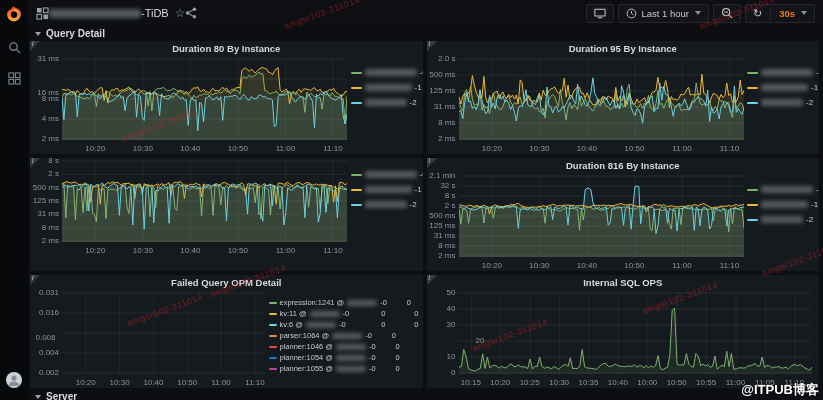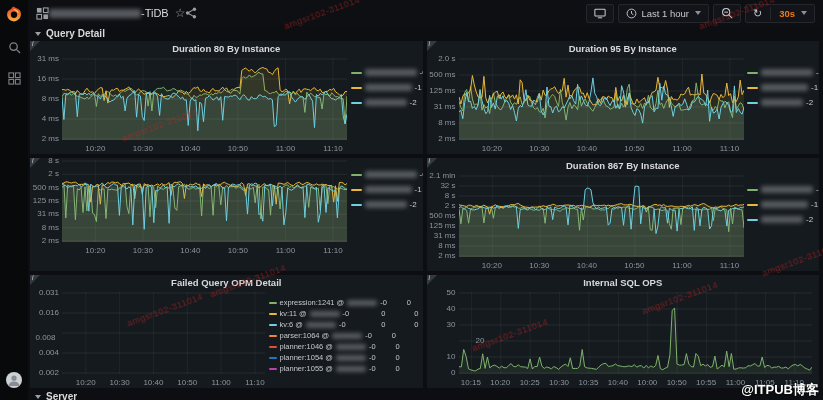--- a/index.html
+++ b/index.html
@@ -184,21 +184,21 @@
                 <line y1="0" y2="82" x1="270.9" x2="270.9" stroke="rgba(255,255,255,0.05)"></line>
                 <polygon points="0,82 0.0,38.9 1.9,35.4 3.8,35.6 5.7,35.9 7.7,35.7 9.6,37.2 11.5,35.4 13.4,37.4 15.3,38.2 17.2,38.7 19.1,39.4 21.0,40.2 23.0,40.9 24.9,39.2 26.8,40.7 28.7,39.0 30.6,37.2 32.5,36.2 34.4,48.5 36.3,35.7 38.3,38.5 40.2,36.3 42.1,36.7 44.0,34.1 45.9,33.6 47.8,35.2 49.7,37.6 51.6,38.2 53.6,36.8 55.5,39.2 57.4,35.9 59.3,34.2 61.2,32.4 63.1,33.4 65.0,32.0 66.9,31.4 68.9,30.2 70.8,31.8 72.7,35.9 74.6,36.9 76.5,36.4 78.4,33.7 80.3,32.6 82.2,32.9 84.2,33.6 86.1,48.1 88.0,33.5 89.9,53.0 91.8,33.8 93.7,31.8 95.6,30.4 97.6,30.4 99.5,30.3 101.4,29.3 103.3,31.0 105.2,33.1 107.1,32.3 109.0,32.2 110.9,30.6 112.9,31.0 114.8,32.6 116.7,33.2 118.6,32.1 120.5,33.0 122.4,33.8 124.3,35.9 126.2,36.1 128.2,38.9 130.1,40.8 132.0,37.3 133.9,39.4 135.8,39.0 137.7,36.9 139.6,37.4 141.5,35.9 143.5,35.8 145.4,36.4 147.3,37.5 149.2,35.6 151.1,37.1 153.0,35.0 154.9,35.8 156.8,33.5 158.8,35.1 160.7,33.6 162.6,31.7 164.5,33.4 166.4,34.0 168.3,32.5 170.2,30.9 172.1,32.5 174.1,32.5 176.0,33.3 177.9,36.1 179.8,20.7 181.7,18.6 183.6,20.2 185.5,19.2 187.4,16.9 189.4,19.2 191.3,18.3 193.2,17.3 195.1,15.6 197.0,14.3 198.9,15.8 200.8,15.9 202.8,32.5 204.7,33.0 206.6,35.2 208.5,35.6 210.4,34.5 212.3,34.7 214.2,33.0 216.1,35.9 218.1,37.2 220.0,37.5 221.9,35.1 223.8,33.1 225.7,34.1 227.6,33.7 229.5,35.4 231.4,33.0 233.4,36.8 235.3,35.2 237.2,37.8 239.1,38.6 241.0,39.2 242.9,54.4 244.8,34.1 246.7,37.1 248.7,35.2 250.6,36.8 252.5,38.8 254.4,38.4 256.3,39.6 258.2,39.7 260.1,51.0 262.0,35.4 264.0,36.8 265.9,35.8 267.8,38.2 269.7,34.9 271.6,36.6 273.5,38.9 275.4,38.5 277.3,39.7 279.3,40.5 281.2,40.9 283.1,65.4 285.0,38.0 285,82" fill="#7EB26D" fill-opacity="0.10"></polygon>
                 <polyline points="0.0,38.9 1.9,35.4 3.8,35.6 5.7,35.9 7.7,35.7 9.6,37.2 11.5,35.4 13.4,37.4 15.3,38.2 17.2,38.7 19.1,39.4 21.0,40.2 23.0,40.9 24.9,39.2 26.8,40.7 28.7,39.0 30.6,37.2 32.5,36.2 34.4,48.5 36.3,35.7 38.3,38.5 40.2,36.3 42.1,36.7 44.0,34.1 45.9,33.6 47.8,35.2 49.7,37.6 51.6,38.2 53.6,36.8 55.5,39.2 57.4,35.9 59.3,34.2 61.2,32.4 63.1,33.4 65.0,32.0 66.9,31.4 68.9,30.2 70.8,31.8 72.7,35.9 74.6,36.9 76.5,36.4 78.4,33.7 80.3,32.6 82.2,32.9 84.2,33.6 86.1,48.1 88.0,33.5 89.9,53.0 91.8,33.8 93.7,31.8 95.6,30.4 97.6,30.4 99.5,30.3 101.4,29.3 103.3,31.0 105.2,33.1 107.1,32.3 109.0,32.2 110.9,30.6 112.9,31.0 114.8,32.6 116.7,33.2 118.6,32.1 120.5,33.0 122.4,33.8 124.3,35.9 126.2,36.1 128.2,38.9 130.1,40.8 132.0,37.3 133.9,39.4 135.8,39.0 137.7,36.9 139.6,37.4 141.5,35.9 143.5,35.8 145.4,36.4 147.3,37.5 149.2,35.6 151.1,37.1 153.0,35.0 154.9,35.8 156.8,33.5 158.8,35.1 160.7,33.6 162.6,31.7 164.5,33.4 166.4,34.0 168.3,32.5 170.2,30.9 172.1,32.5 174.1,32.5 176.0,33.3 177.9,36.1 179.8,20.7 181.7,18.6 183.6,20.2 185.5,19.2 187.4,16.9 189.4,19.2 191.3,18.3 193.2,17.3 195.1,15.6 197.0,14.3 198.9,15.8 200.8,15.9 202.8,32.5 204.7,33.0 206.6,35.2 208.5,35.6 210.4,34.5 212.3,34.7 214.2,33.0 216.1,35.9 218.1,37.2 220.0,37.5 221.9,35.1 223.8,33.1 225.7,34.1 227.6,33.7 229.5,35.4 231.4,33.0 233.4,36.8 235.3,35.2 237.2,37.8 239.1,38.6 241.0,39.2 242.9,54.4 244.8,34.1 246.7,37.1 248.7,35.2 250.6,36.8 252.5,38.8 254.4,38.4 256.3,39.6 258.2,39.7 260.1,51.0 262.0,35.4 264.0,36.8 265.9,35.8 267.8,38.2 269.7,34.9 271.6,36.6 273.5,38.9 275.4,38.5 277.3,39.7 279.3,40.5 281.2,40.9 283.1,65.4 285.0,38.0" fill="none" stroke="#7EB26D" stroke-width="1"></polyline>
                 <polygon points="0,82 0.0,31.6 1.9,31.5 3.8,32.3 5.7,31.3 7.7,32.3 9.6,33.9 11.5,34.9 13.4,35.9 15.3,32.4 17.2,34.6 19.1,36.3 21.0,36.0 23.0,32.7 24.9,30.2 26.8,32.8 28.7,34.3 30.6,33.8 32.5,35.5 34.4,32.9 36.3,31.2 38.3,29.6 40.2,29.9 42.1,42.5 44.0,32.7 45.9,45.1 47.8,34.3 49.7,31.7 51.6,32.3 53.6,30.7 55.5,30.3 57.4,33.5 59.3,32.1 61.2,32.3 63.1,31.2 65.0,30.4 66.9,28.9 68.9,32.1 70.8,33.9 72.7,35.2 74.6,32.7 76.5,31.1 78.4,32.6 80.3,34.6 82.2,36.3 84.2,35.2 86.1,35.5 88.0,35.1 89.9,36.3 91.8,34.9 93.7,35.7 95.6,35.9 97.6,37.5 99.5,37.4 101.4,38.6 103.3,38.4 105.2,37.9 107.1,37.5 109.0,38.6 110.9,39.5 112.9,37.7 114.8,35.6 116.7,32.6 118.6,33.8 120.5,34.3 122.4,36.5 124.3,33.3 126.2,35.3 128.2,34.3 130.1,31.3 132.0,29.7 133.9,30.2 135.8,28.9 137.7,32.7 139.6,33.6 141.5,31.2 143.5,33.8 145.4,34.0 147.3,35.1 149.2,32.0 151.1,30.4 153.0,32.9 154.9,32.7 156.8,32.9 158.8,31.2 160.7,29.1 162.6,31.8 164.5,29.8 166.4,33.5 168.3,35.2 170.2,33.6 172.1,31.3 174.1,29.9 176.0,29.3 177.9,29.9 179.8,12.4 181.7,11.1 183.6,9.9 185.5,11.9 187.4,13.2 189.4,11.1 191.3,13.1 193.2,15.0 195.1,13.1 197.0,11.1 198.9,10.2 200.8,9.5 202.8,10.4 204.7,10.9 206.6,14.3 208.5,14.7 210.4,16.7 212.3,13.3 214.2,10.9 216.1,9.8 218.1,31.7 220.0,34.0 221.9,32.8 223.8,30.9 225.7,32.8 227.6,45.8 229.5,35.6 231.4,34.5 233.4,35.7 235.3,33.0 237.2,31.2 239.1,34.4 241.0,31.4 242.9,30.7 244.8,31.3 246.7,31.5 248.7,32.7 250.6,30.6 252.5,29.7 254.4,32.1 256.3,32.8 258.2,31.2 260.1,34.5 262.0,34.3 264.0,33.3 265.9,33.3 267.8,31.3 269.7,32.2 271.6,30.3 273.5,33.8 275.4,35.1 277.3,36.7 279.3,38.2 281.2,37.0 283.1,33.6 285.0,33.5 285,82" fill="#EAB839" fill-opacity="0.10"></polygon>
                 <polyline points="0.0,31.6 1.9,31.5 3.8,32.3 5.7,31.3 7.7,32.3 9.6,33.9 11.5,34.9 13.4,35.9 15.3,32.4 17.2,34.6 19.1,36.3 21.0,36.0 23.0,32.7 24.9,30.2 26.8,32.8 28.7,34.3 30.6,33.8 32.5,35.5 34.4,32.9 36.3,31.2 38.3,29.6 40.2,29.9 42.1,42.5 44.0,32.7 45.9,45.1 47.8,34.3 49.7,31.7 51.6,32.3 53.6,30.7 55.5,30.3 57.4,33.5 59.3,32.1 61.2,32.3 63.1,31.2 65.0,30.4 66.9,28.9 68.9,32.1 70.8,33.9 72.7,35.2 74.6,32.7 76.5,31.1 78.4,32.6 80.3,34.6 82.2,36.3 84.2,35.2 86.1,35.5 88.0,35.1 89.9,36.3 91.8,34.9 93.7,35.7 95.6,35.9 97.6,37.5 99.5,37.4 101.4,38.6 103.3,38.4 105.2,37.9 107.1,37.5 109.0,38.6 110.9,39.5 112.9,37.7 114.8,35.6 116.7,32.6 118.6,33.8 120.5,34.3 122.4,36.5 124.3,33.3 126.2,35.3 128.2,34.3 130.1,31.3 132.0,29.7 133.9,30.2 135.8,28.9 137.7,32.7 139.6,33.6 141.5,31.2 143.5,33.8 145.4,34.0 147.3,35.1 149.2,32.0 151.1,30.4 153.0,32.9 154.9,32.7 156.8,32.9 158.8,31.2 160.7,29.1 162.6,31.8 164.5,29.8 166.4,33.5 168.3,35.2 170.2,33.6 172.1,31.3 174.1,29.9 176.0,29.3 177.9,29.9 179.8,12.4 181.7,11.1 183.6,9.9 185.5,11.9 187.4,13.2 189.4,11.1 191.3,13.1 193.2,15.0 195.1,13.1 197.0,11.1 198.9,10.2 200.8,9.5 202.8,10.4 204.7,10.9 206.6,14.3 208.5,14.7 210.4,16.7 212.3,13.3 214.2,10.9 216.1,9.8 218.1,31.7 220.0,34.0 221.9,32.8 223.8,30.9 225.7,32.8 227.6,45.8 229.5,35.6 231.4,34.5 233.4,35.7 235.3,33.0 237.2,31.2 239.1,34.4 241.0,31.4 242.9,30.7 244.8,31.3 246.7,31.5 248.7,32.7 250.6,30.6 252.5,29.7 254.4,32.1 256.3,32.8 258.2,31.2 260.1,34.5 262.0,34.3 264.0,33.3 265.9,33.3 267.8,31.3 269.7,32.2 271.6,30.3 273.5,33.8 275.4,35.1 277.3,36.7 279.3,38.2 281.2,37.0 283.1,33.6 285.0,33.5" fill="none" stroke="#EAB839" stroke-width="1"></polyline>
                 <polygon points="0,82 0.0,39.1 1.9,61.5 3.8,36.5 5.7,36.8 7.7,34.4 9.6,33.9 11.5,33.4 13.4,34.3 15.3,58.7 17.2,36.4 19.1,35.7 21.0,36.5 23.0,35.1 24.9,36.9 26.8,35.1 28.7,37.4 30.6,35.6 32.5,36.3 34.4,37.8 36.3,38.2 38.3,40.9 40.2,37.8 42.1,37.6 44.0,38.9 45.9,41.8 47.8,44.0 49.7,42.6 51.6,42.2 53.6,39.7 55.5,37.9 57.4,36.1 59.3,40.1 61.2,38.3 63.1,52.9 65.0,40.3 66.9,37.7 68.9,36.6 70.8,34.4 72.7,32.6 74.6,59.2 76.5,36.4 78.4,38.1 80.3,58.6 82.2,62.5 84.2,36.0 86.1,34.0 88.0,37.3 89.9,35.6 91.8,33.7 93.7,34.6 95.6,38.9 97.6,57.4 99.5,35.7 101.4,39.2 103.3,40.3 105.2,41.0 107.1,40.8 109.0,37.9 110.9,35.2 112.9,35.2 114.8,37.2 116.7,38.6 118.6,40.8 120.5,39.0 122.4,42.1 124.3,41.8 126.2,67.5 128.2,43.0 130.1,39.6 132.0,42.7 133.9,41.7 135.8,72.8 137.7,44.1 139.6,46.0 141.5,63.8 143.5,40.2 145.4,39.5 147.3,37.8 149.2,39.6 151.1,42.1 153.0,40.5 154.9,38.9 156.8,42.3 158.8,38.7 160.7,62.3 162.6,38.6 164.5,38.8 166.4,39.1 168.3,38.0 170.2,38.4 172.1,37.3 174.1,37.4 176.0,39.8 177.9,41.7 179.8,38.5 181.7,36.6 183.6,38.6 185.5,41.6 187.4,42.2 189.4,38.6 191.3,40.5 193.2,40.7 195.1,40.1 197.0,37.0 198.9,37.1 200.8,39.0 202.8,38.3 204.7,39.6 206.6,41.1 208.5,40.5 210.4,41.9 212.3,68.5 214.2,67.3 216.1,38.7 218.1,36.2 220.0,36.2 221.9,37.1 223.8,36.8 225.7,34.4 227.6,34.3 229.5,38.9 231.4,41.5 233.4,44.1 235.3,41.5 237.2,39.3 239.1,38.7 241.0,39.1 242.9,41.4 244.8,39.1 246.7,36.2 248.7,40.0 250.6,43.1 252.5,69.6 254.4,36.6 256.3,38.1 258.2,35.4 260.1,36.8 262.0,34.9 264.0,33.2 265.9,36.5 267.8,38.9 269.7,40.6 271.6,41.0 273.5,42.0 275.4,40.6 277.3,39.7 279.3,36.3 281.2,57.8 283.1,66.0 285.0,56.0 285,82" fill="#6ED0E0" fill-opacity="0.10"></polygon>
                 <polyline points="0.0,39.1 1.9,61.5 3.8,36.5 5.7,36.8 7.7,34.4 9.6,33.9 11.5,33.4 13.4,34.3 15.3,58.7 17.2,36.4 19.1,35.7 21.0,36.5 23.0,35.1 24.9,36.9 26.8,35.1 28.7,37.4 30.6,35.6 32.5,36.3 34.4,37.8 36.3,38.2 38.3,40.9 40.2,37.8 42.1,37.6 44.0,38.9 45.9,41.8 47.8,44.0 49.7,42.6 51.6,42.2 53.6,39.7 55.5,37.9 57.4,36.1 59.3,40.1 61.2,38.3 63.1,52.9 65.0,40.3 66.9,37.7 68.9,36.6 70.8,34.4 72.7,32.6 74.6,59.2 76.5,36.4 78.4,38.1 80.3,58.6 82.2,62.5 84.2,36.0 86.1,34.0 88.0,37.3 89.9,35.6 91.8,33.7 93.7,34.6 95.6,38.9 97.6,57.4 99.5,35.7 101.4,39.2 103.3,40.3 105.2,41.0 107.1,40.8 109.0,37.9 110.9,35.2 112.9,35.2 114.8,37.2 116.7,38.6 118.6,40.8 120.5,39.0 122.4,42.1 124.3,41.8 126.2,67.5 128.2,43.0 130.1,39.6 132.0,42.7 133.9,41.7 135.8,72.8 137.7,44.1 139.6,46.0 141.5,63.8 143.5,40.2 145.4,39.5 147.3,37.8 149.2,39.6 151.1,42.1 153.0,40.5 154.9,38.9 156.8,42.3 158.8,38.7 160.7,62.3 162.6,38.6 164.5,38.8 166.4,39.1 168.3,38.0 170.2,38.4 172.1,37.3 174.1,37.4 176.0,39.8 177.9,41.7 179.8,38.5 181.7,36.6 183.6,38.6 185.5,41.6 187.4,42.2 189.4,38.6 191.3,40.5 193.2,40.7 195.1,40.1 197.0,37.0 198.9,37.1 200.8,39.0 202.8,38.3 204.7,39.6 206.6,41.1 208.5,40.5 210.4,41.9 212.3,68.5 214.2,67.3 216.1,38.7 218.1,36.2 220.0,36.2 221.9,37.1 223.8,36.8 225.7,34.4 227.6,34.3 229.5,38.9 231.4,41.5 233.4,44.1 235.3,41.5 237.2,39.3 239.1,38.7 241.0,39.1 242.9,41.4 244.8,39.1 246.7,36.2 248.7,40.0 250.6,43.1 252.5,69.6 254.4,36.6 256.3,38.1 258.2,35.4 260.1,36.8 262.0,34.9 264.0,33.2 265.9,36.5 267.8,38.9 269.7,40.6 271.6,41.0 273.5,42.0 275.4,40.6 277.3,39.7 279.3,36.3 281.2,57.8 283.1,66.0 285.0,56.0" fill="none" stroke="#6ED0E0" stroke-width="1"></polyline>
               </svg>
             </div>
             <div class="ylab" style="top: -1px;">31 ms</div>
-            <div class="ylab" style="top: 19px;">16 ms</div>
+            <div class="ylab" style="top: 33px;">16 ms</div>
             <div class="ylab" style="top: 39px;">8 ms</div>
             <div class="ylab" style="top: 59px;">4 ms</div>
             <div class="ylab" style="top: 79px;">2 ms</div>
             <div class="xlab" style="left: 63.345px;">10:20</div>
             <div class="xlab" style="left: 110.855px;">10:30</div>
             <div class="xlab" style="left: 158.364px;">10:40</div>
             <div class="xlab" style="left: 205.874px;">10:50</div>
             <div class="xlab" style="left: 253.383px;">11:00</div>
             <div class="xlab" style="left: 300.892px;">11:10</div>
           </div>
@@ -338,21 +338,21 @@
               <span class="dash" style="background: rgb(110, 208, 224);"></span>
               <span class="blob lg-blob" style="width: 42px;"></span>
               <span class="sfx">-2</span>
             </div>
           </div>
         </div>
       </div>
       <div class="panel">
         <div class="panel-corner"></div>
         <span class="corner-i">i</span>
-        <div class="panel-title">Duration 867 By Instance</div>
+        <div class="panel-title">Duration 816 By Instance</div>
         <div class="panel-body">
           <div class="plot-wrap">
             <div class="plot">
               <svg xmlns="http://www.w3.org/2000/svg" width="285" height="82">
                 <line x1="0" x2="285" y1="1.0" y2="1.0" stroke="rgba(255,255,255,0.07)"></line>
                 <line x1="0" x2="285" y1="11.0" y2="11.0" stroke="rgba(255,255,255,0.07)"></line>
                 <line x1="0" x2="285" y1="21.0" y2="21.0" stroke="rgba(255,255,255,0.07)"></line>
                 <line x1="0" x2="285" y1="31.0" y2="31.0" stroke="rgba(255,255,255,0.07)"></line>
                 <line x1="0" x2="285" y1="41.0" y2="41.0" stroke="rgba(255,255,255,0.07)"></line>
                 <line x1="0" x2="285" y1="51.0" y2="51.0" stroke="rgba(255,255,255,0.07)"></line>

